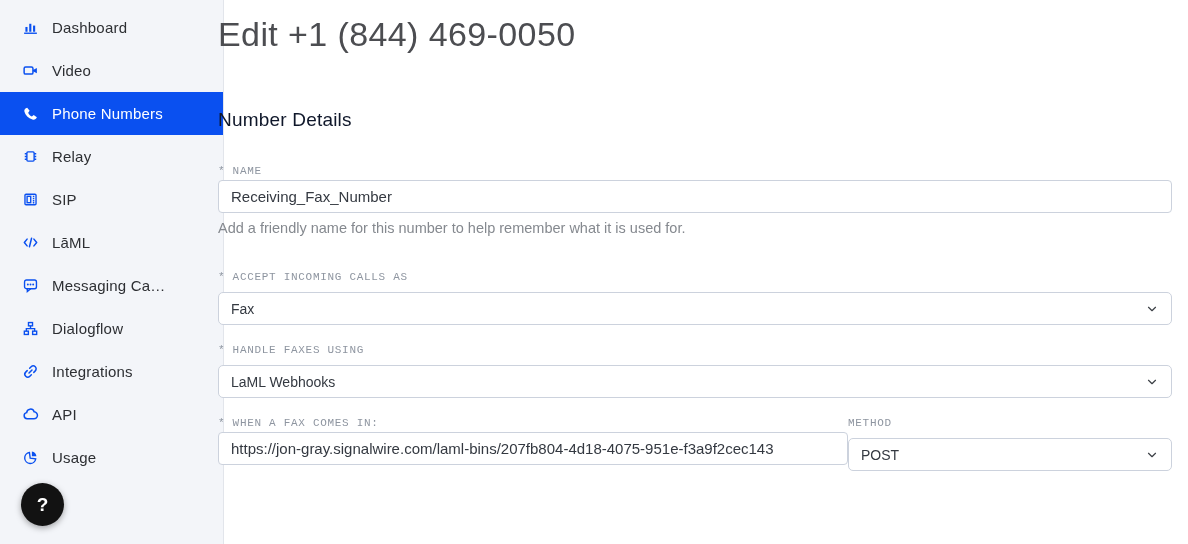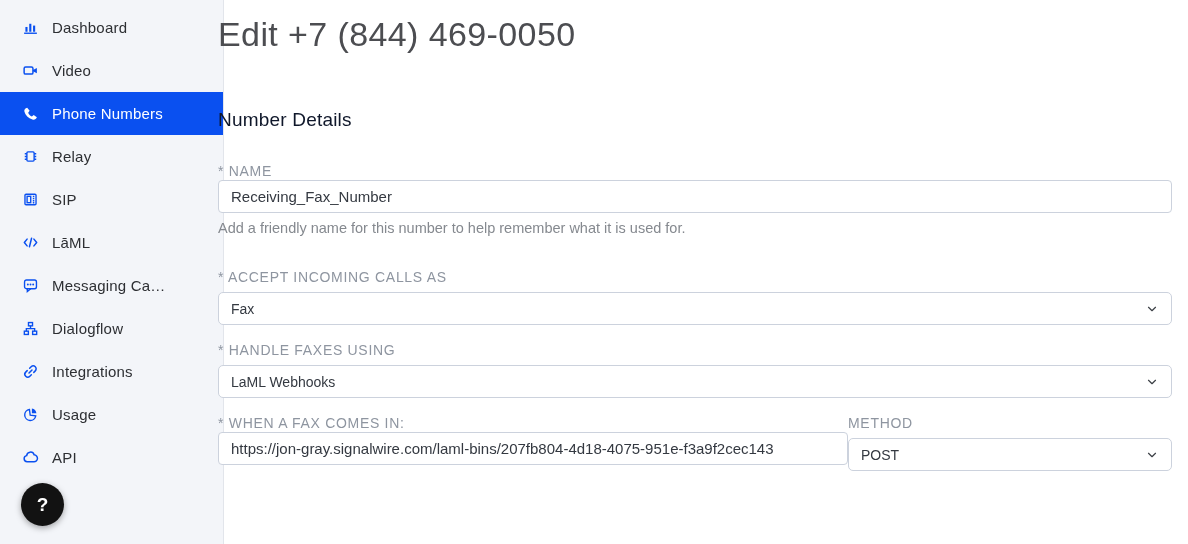--- a/index.html
+++ b/index.html
@@ -24,22 +24,22 @@
 
   
   .main { position:absolute; left:196px; top:0; width:992px; height:544px;
     padding:0 16px 0 22px; }
   .page-title { margin-top:13px; font-size:34px; font-weight:300; color:#4c4d51;
     letter-spacing:.4px; line-height:43px; }
   .section-h { font-size:19px; font-weight:500; color:#0f172a; letter-spacing:.2px;
     line-height:22px; }
   .h-details { margin-top:53px; }
   .h-voice { margin-top:40px; }
-  .field-label { font-size:14px; color:#8e95a0; letter-spacing:.7px;
-    line-height:13px; font-weight:400; }
+  .field-label { font-size:11px; color:#8e95a0; letter-spacing:.7px;
+    line-height:13px; font-weight:400;font-family:Liberation Mono, monospace; }
   .mt-lab1 { margin-top:34px; }
   .mt-lab2 { margin-top:19px; }
   .text-input { display:block; width:100%; height:33px; margin-top:2px;
     border:1px solid #ccd2dd; border-radius:4px; padding:0 12px; font-size:15px;
     color:#343941; background:#fff; outline:none;
     font-family:Liberation Sans, sans-serif; }
   .helper { margin-top:6px; font-size:14.5px; color:#85898f; line-height:18px; }
   .select { height:33px; margin-top:8px; border:1px solid #ccd2dd; border-radius:5px;
     background:#fff; display:flex; align-items:center; justify-content:space-between;
     padding:0 12px; font-size:14px; color:#343941; cursor:pointer; }
@@ -151,45 +151,45 @@
           <path d="M6.6 9.4 9.4 6.6"></path>
           <path d="M7.2 4.9 8.6 3.5 a2.6 2.6 0 0 1 3.9 3.9 L11.1 8.8"></path>
           <path d="M8.8 11.1 7.4 12.5 a2.6 2.6 0 0 1 -3.9 -3.9 L4.9 7.2"></path>
         </svg>
     </span>
     <span class="lbl">Integrations</span>
   </div>
 
   <div class="nav-item">
     <span class="ico">
+      <svg viewBox="0 0 16 16" width="17" height="17" fill="none" stroke="currentColor" stroke-width="1.4">
+          <path d="M4.8 12 a2.9 2.9 0 0 1 -.4 -5.75 A3.6 3.6 0 0 1 11.4 5.4 a2.9 2.9 0 0 1 -.3 6.6 Z"></path>
+        </svg>
+    </span>
+    <span class="lbl">API</span>
+  </div>
+
+  <div class="nav-item">
+    <span class="ico">
       <svg viewBox="0 0 16 16" width="17" height="17">
           <path d="M7 3.3 A5.2 5.2 0 1 0 12.9 9.2 L7.7 8.6 Z" fill="none" stroke="currentColor" stroke-width="1.3"></path>
           <path d="M9.3 2.4 A5.2 5.2 0 0 1 13.6 6.8 L9.3 6.8 Z" fill="currentColor"></path>
         </svg>
     </span>
     <span class="lbl">Usage</span>
   </div>
 
-  <div class="nav-item">
-    <span class="ico">
-      <svg viewBox="0 0 16 16" width="17" height="17" fill="none" stroke="currentColor" stroke-width="1.4">
-          <path d="M4.8 12 a2.9 2.9 0 0 1 -.4 -5.75 A3.6 3.6 0 0 1 11.4 5.4 a2.9 2.9 0 0 1 -.3 6.6 Z"></path>
-        </svg>
-    </span>
-    <span class="lbl">API</span>
-  </div>
-
   <div class="help-btn">
     <span>?</span>
   </div>
 </nav>
 
 <main class="main">
 
-  <h1 class="page-title">Edit +7 (844) 469-0050</h1>
+  <h1 class="page-title">Edit +1 (844) 469-0050</h1>
 
   <h2 class="section-h h-details">Number Details</h2>
 
   <div class="field-label mt-lab1">* NAME</div>
   <input class="text-input" type="text" value="Receiving_Fax_Number" style="">
   <div class="helper">Add a friendly name for this number to help remember what it is used for.</div>
 
 
   <div class="field-label mt-lab1">* ACCEPT INCOMING CALLS AS</div>
   <div class="select">

